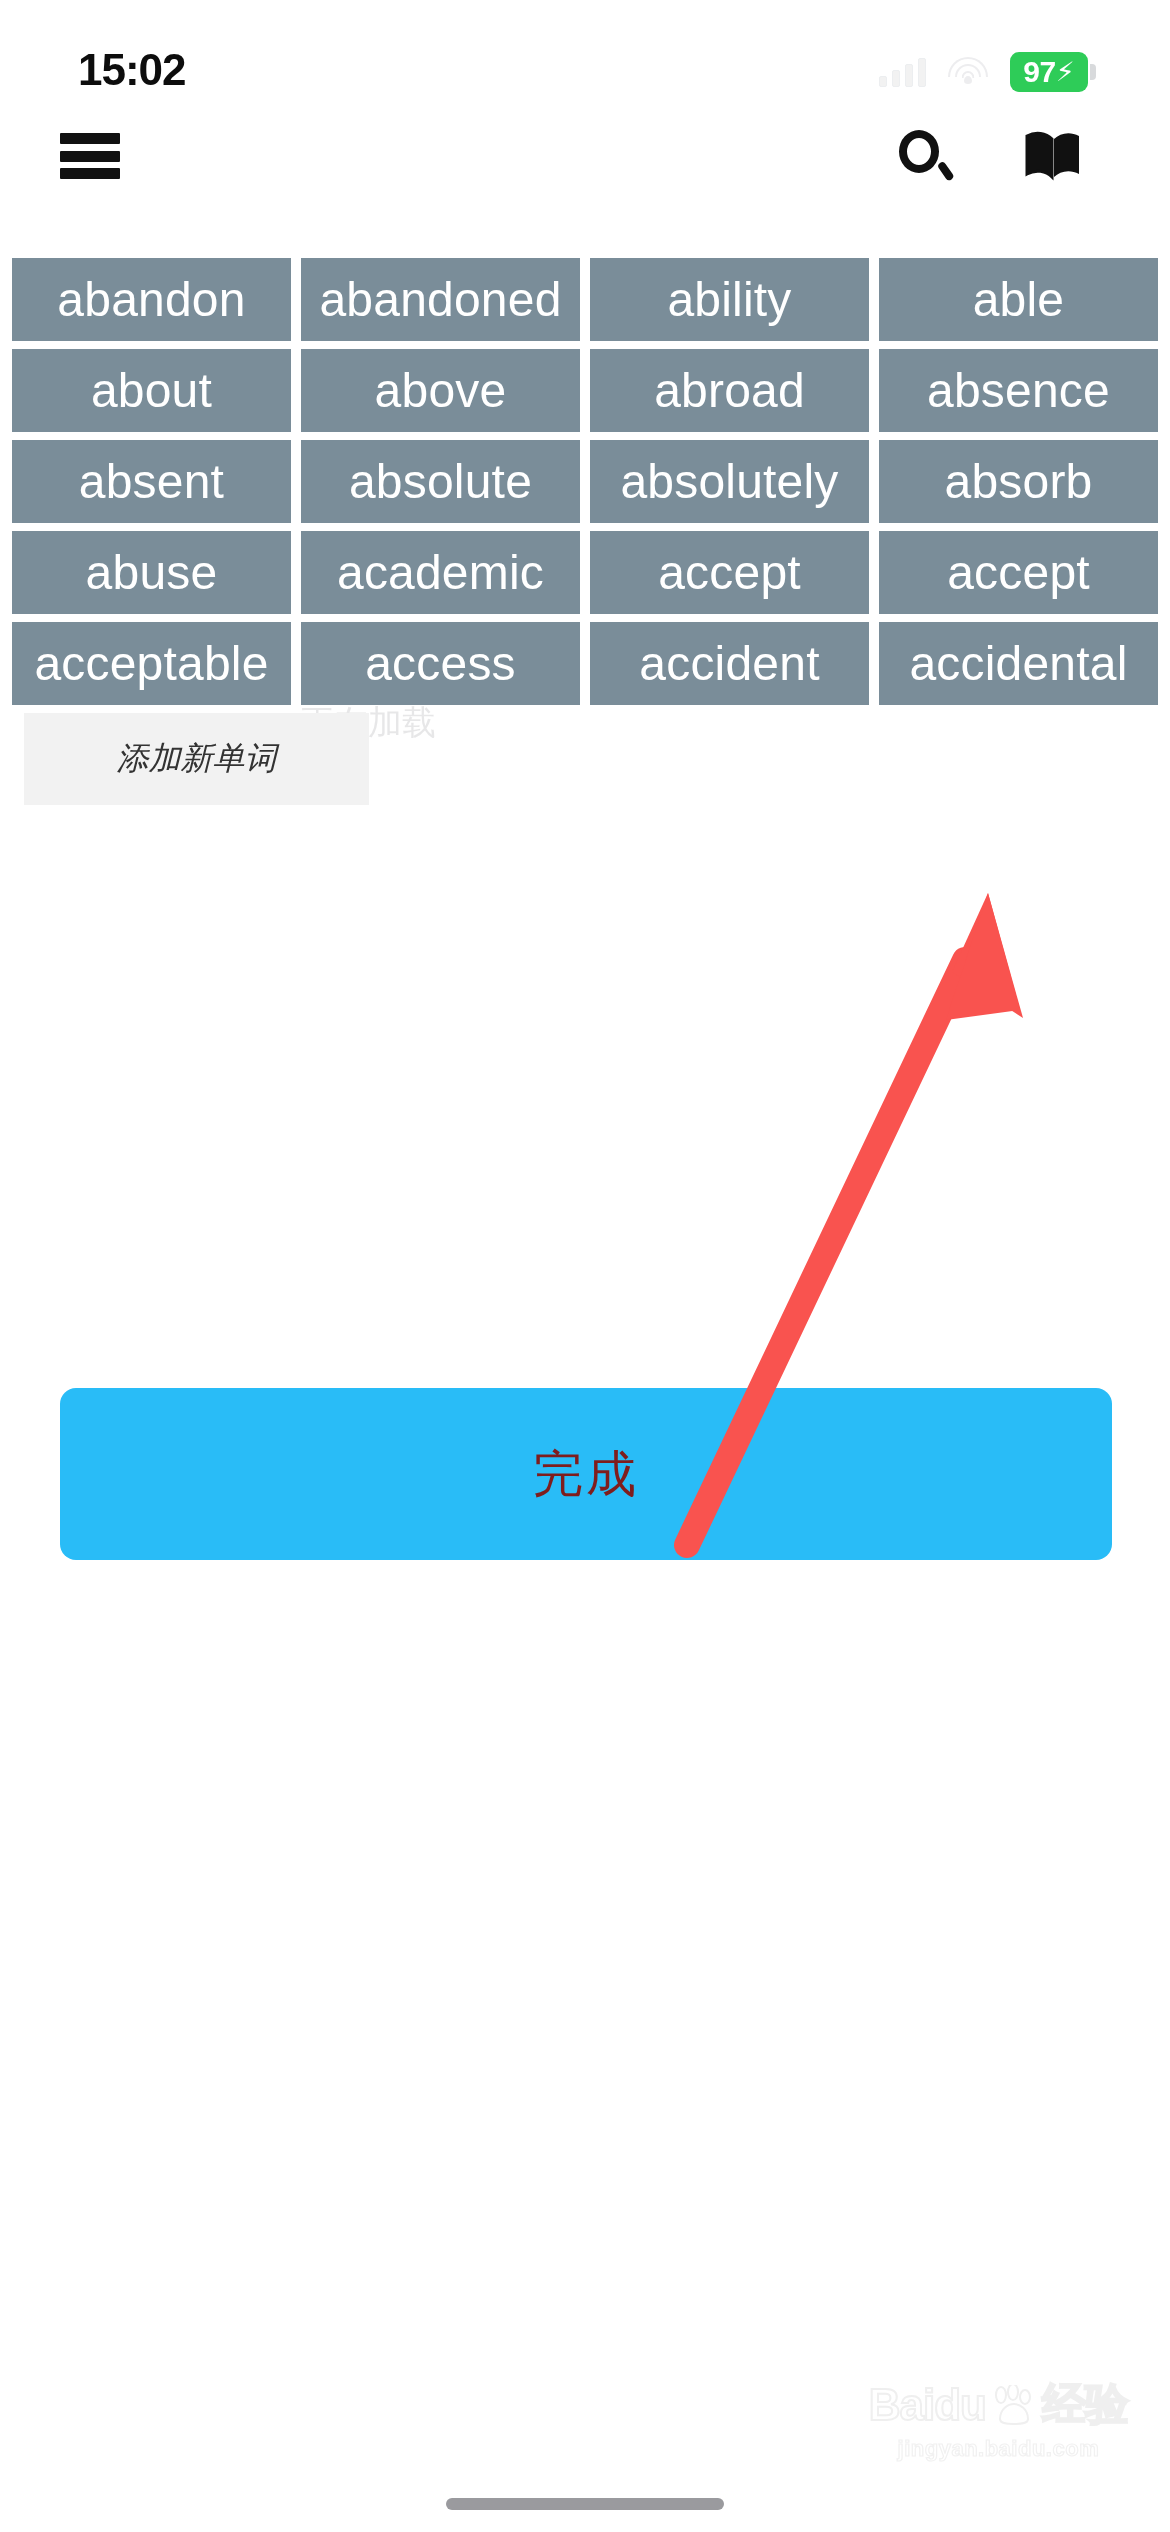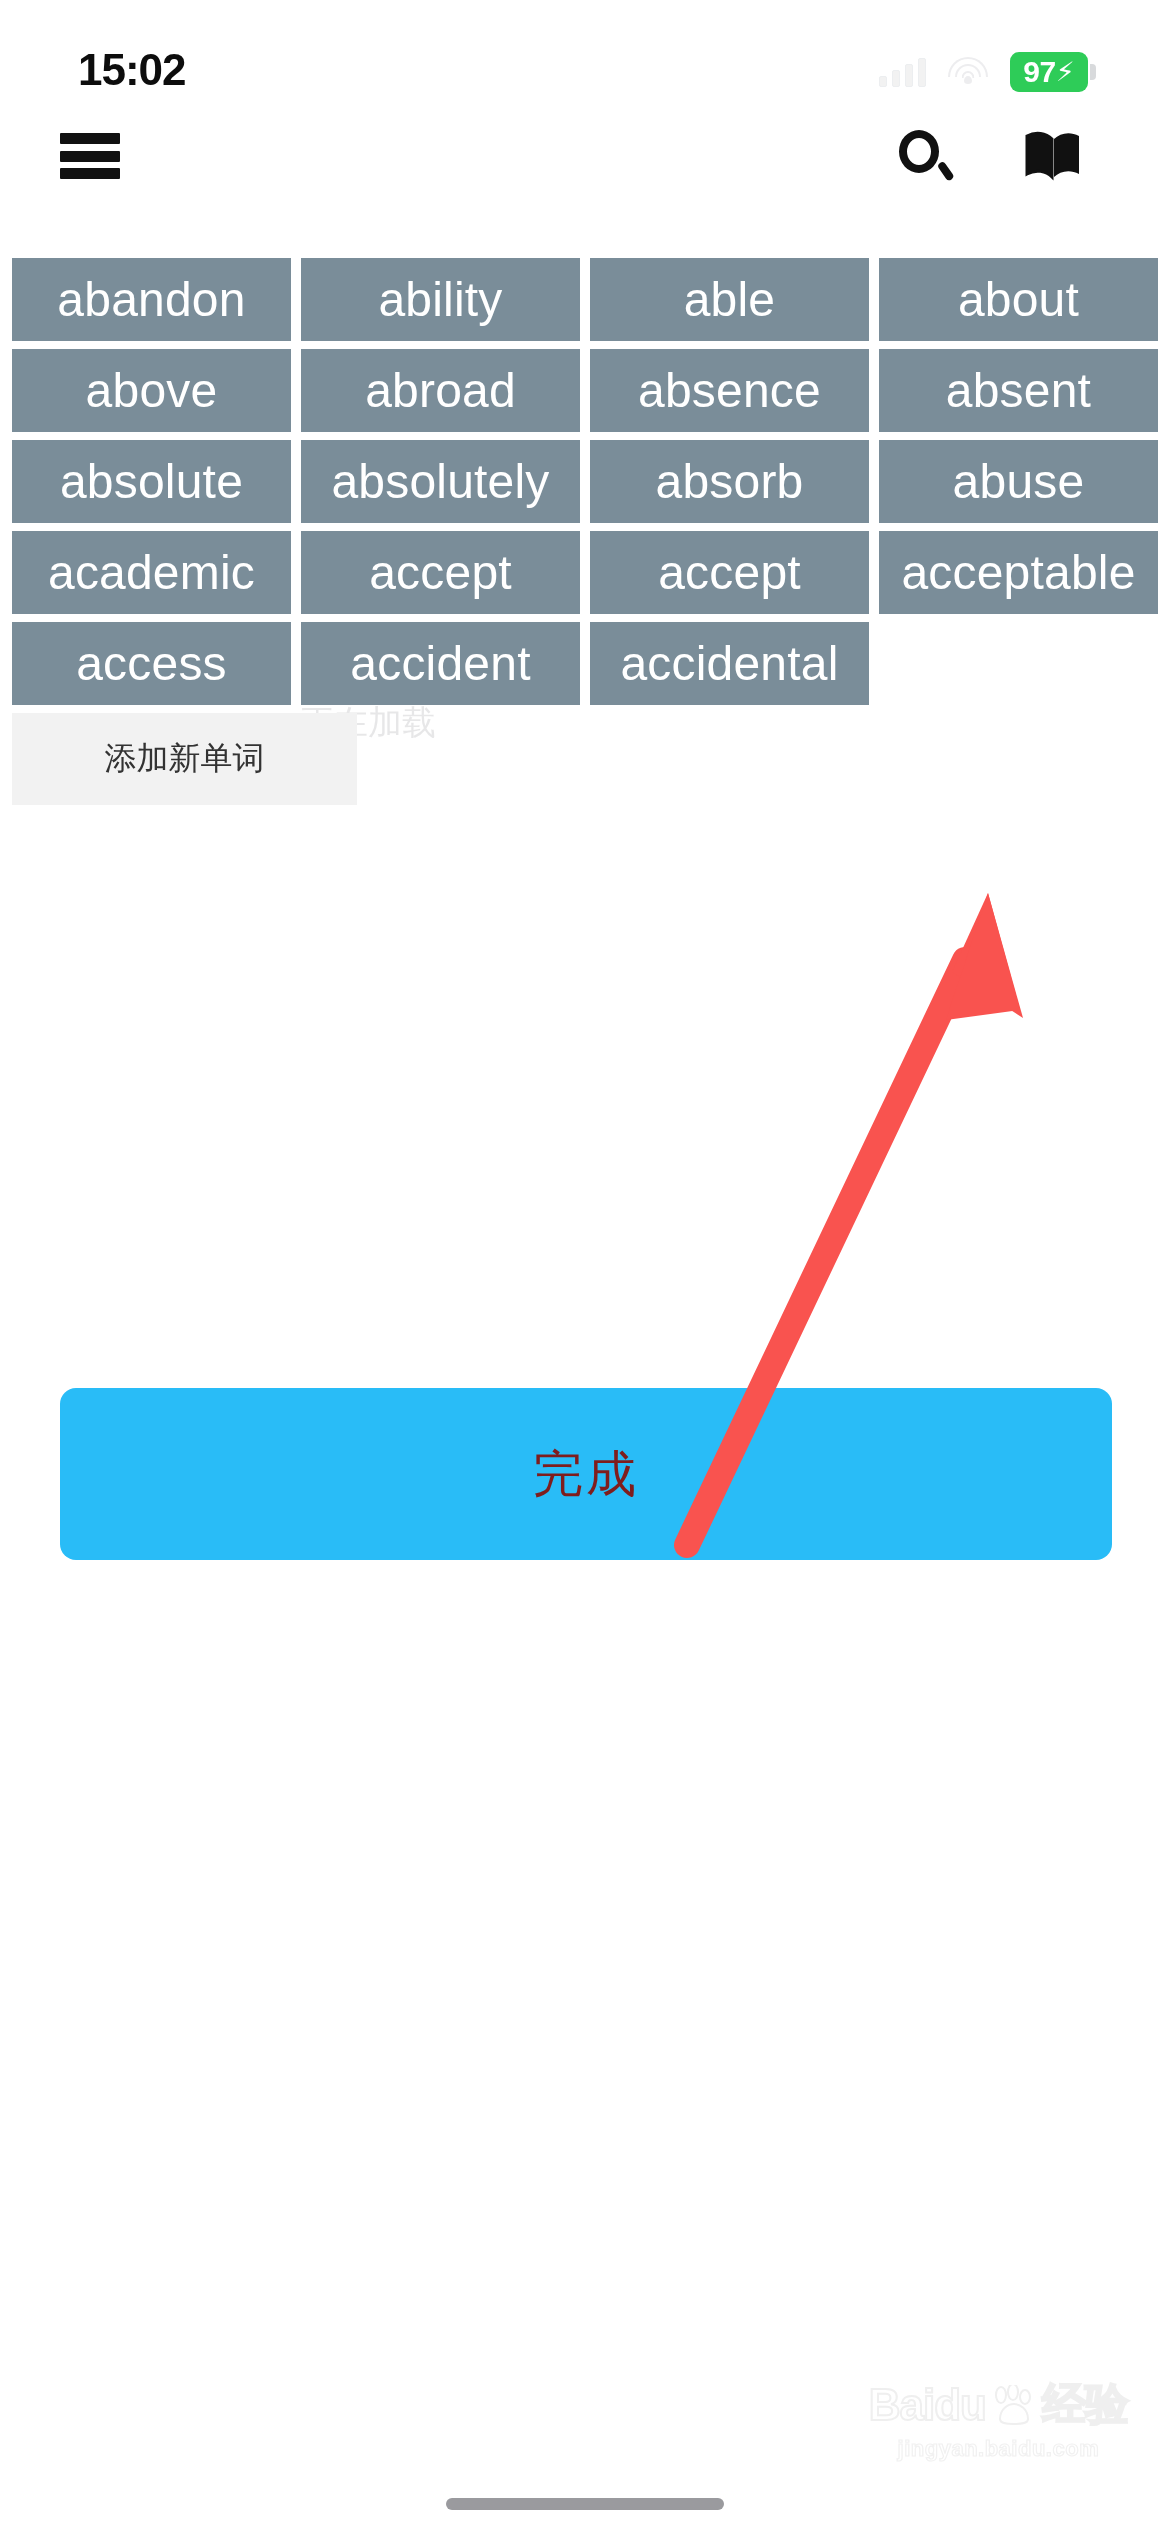--- a/index.html
+++ b/index.html
@@ -80,21 +80,21 @@
   
   .grid-wrap { position:absolute; top:258px; left:0; width:1170px; }
   .grid { display:grid; grid-template-columns:repeat(4,1fr); gap:8px 10px;
           padding:0 12px; }
   .chip {
     background:#7a8d99; color:#ffffff;
     height:83px; display:flex; align-items:center; justify-content:center;
     font-size:48px; letter-spacing:0.2px; white-space:nowrap;
     cursor:pointer; user-select:none;
   }
-  .addrow { padding:0 12px; margin-top:8px; }
+  .addrow { padding:0 24px; margin-top:8px;font-style:italic; }
   .chip-add {
     background:#f2f2f2; color:#333; height:92px; width:345px;
     display:flex; align-items:center; justify-content:center;
     font-size:32px; cursor:pointer;
   }
 
   
   .ghost { position:absolute; color:#1c1c26; opacity:.22; font-size:34px;
            white-space:nowrap; pointer-events:none; }
   .ghost.lite { opacity:.10; }
@@ -181,20 +181,21 @@
 
   <div class="ghost" style="left:60px;  top:392px;">个人学习</div>
   <div class="ghost" style="left:620px; top:392px;">单词本</div>
   <div class="ghost lite" style="left:70px; top:528px;">选择新词汇</div>
   <div class="ghost lite" style="left:620px; top:528px;">添加到词汇表</div>
   <div class="ghost lite" style="left:300px; top:700px;">正在加载</div>
 
   <div class="grid-wrap">
     <div class="grid">
       <div class="chip">abandon</div>
+      <div class="chip">abandoned</div>
       <div class="chip">ability</div>
       <div class="chip">able</div>
 
       <div class="chip">about</div>
       <div class="chip">above</div>
       <div class="chip">abroad</div>
       <div class="chip">absence</div>
 
       <div class="chip">absent</div>
       <div class="chip">absolute</div>

